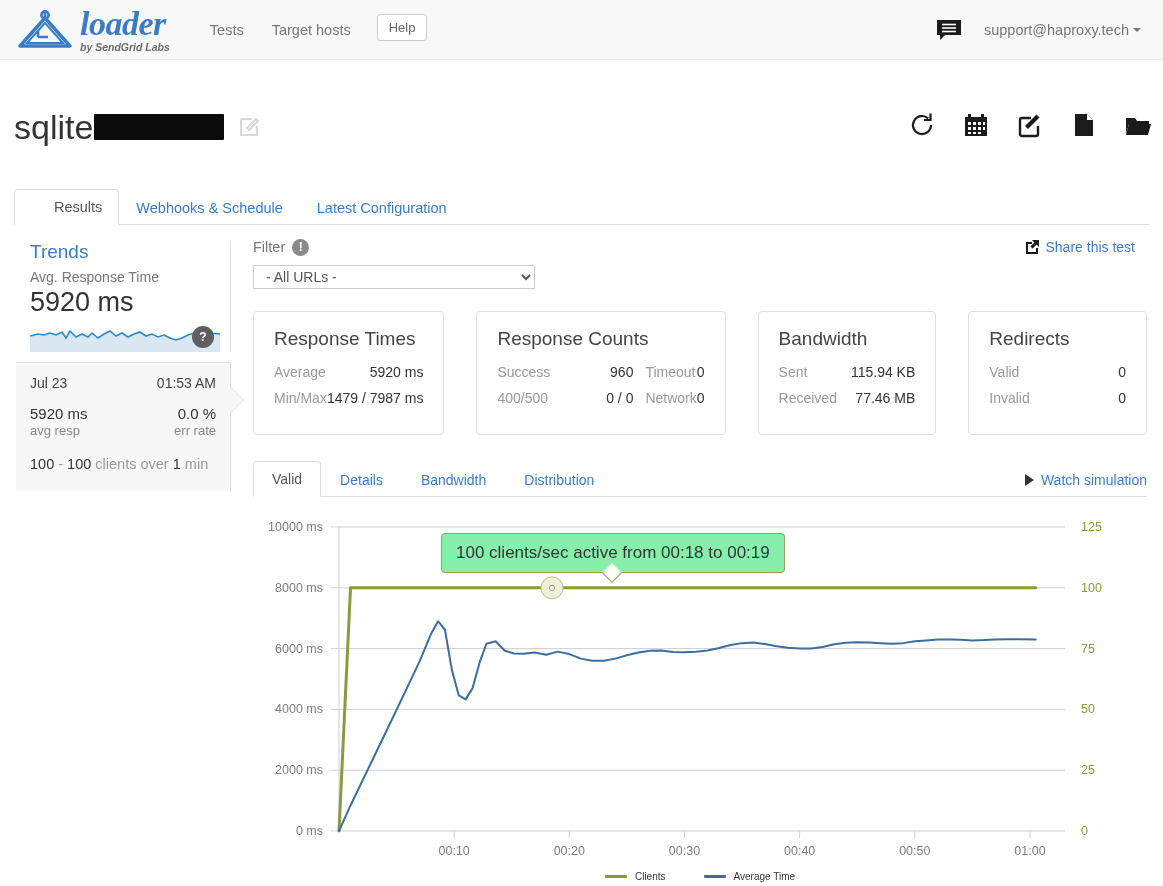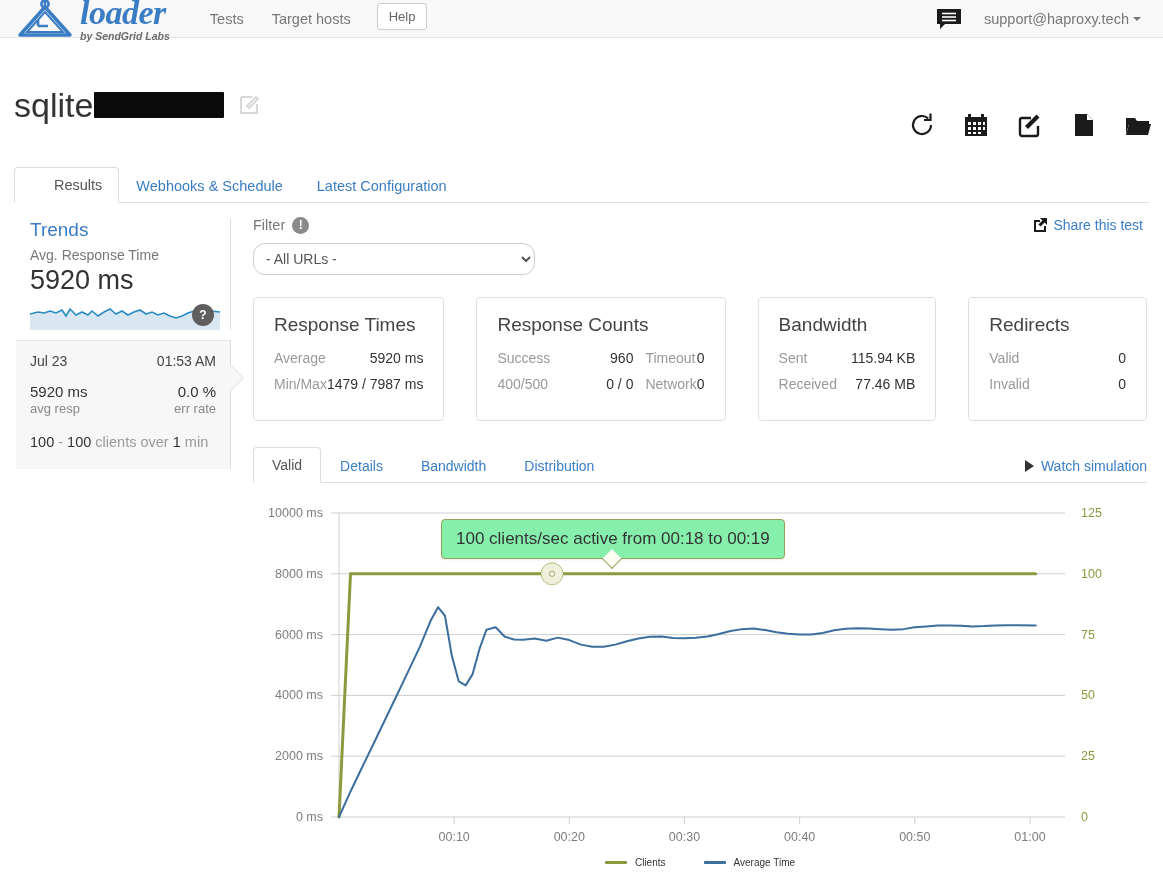--- a/index.html
+++ b/index.html
@@ -8,21 +8,21 @@
     width: 1163px; height: 886px;
     background: #ffffff;
     font-family: "Liberation Sans", sans-serif;
     color: #333;
     overflow: hidden;
   }
 
   
   .navbar {
     position: relative;
-    height: 38px;
+    height: 60px;
     background: #f8f8f8;
     border-bottom: 1px solid #e7e7e7;
     display: flex;
     align-items: center;
     padding: 0 14px;
   }
   .brand { display: flex; align-items: flex-end; margin-right: 26px; }
   .brand-logo { width: 62px; height: 42px; display:block; }
   .brand-text { margin-left: 4px; line-height: 1; }
   .brand-word {
@@ -215,33 +215,33 @@
     color: #fff;
     font-size: 12px;
     font-weight: bold;
     display: flex; align-items: center; justify-content: center;
     cursor: pointer;
     line-height: 1;
   }
   .filter-select {
     margin-top: 9px;
     width: 282px;
-    height: 32px;
+    height: 24px;
     font-size: 14px;
     color: #555;
     border: 1px solid #ccc;
-    border-radius: 12px;
+    border-radius: 0;
     background: #fff;
     padding: 0 8px;
     font-family: "Liberation Sans", sans-serif;
     cursor: pointer;
   }
   .share-link {
     position: absolute;
-    right: 4px; top: 14px;
+    right: 12px; top: 14px;
     font-size: 14px;
     color: #3b7dc4;
     cursor: pointer;
     display: flex; align-items: center; gap: 6px;
     white-space: nowrap;
   }
 
   
   .cards {
     display: flex;

